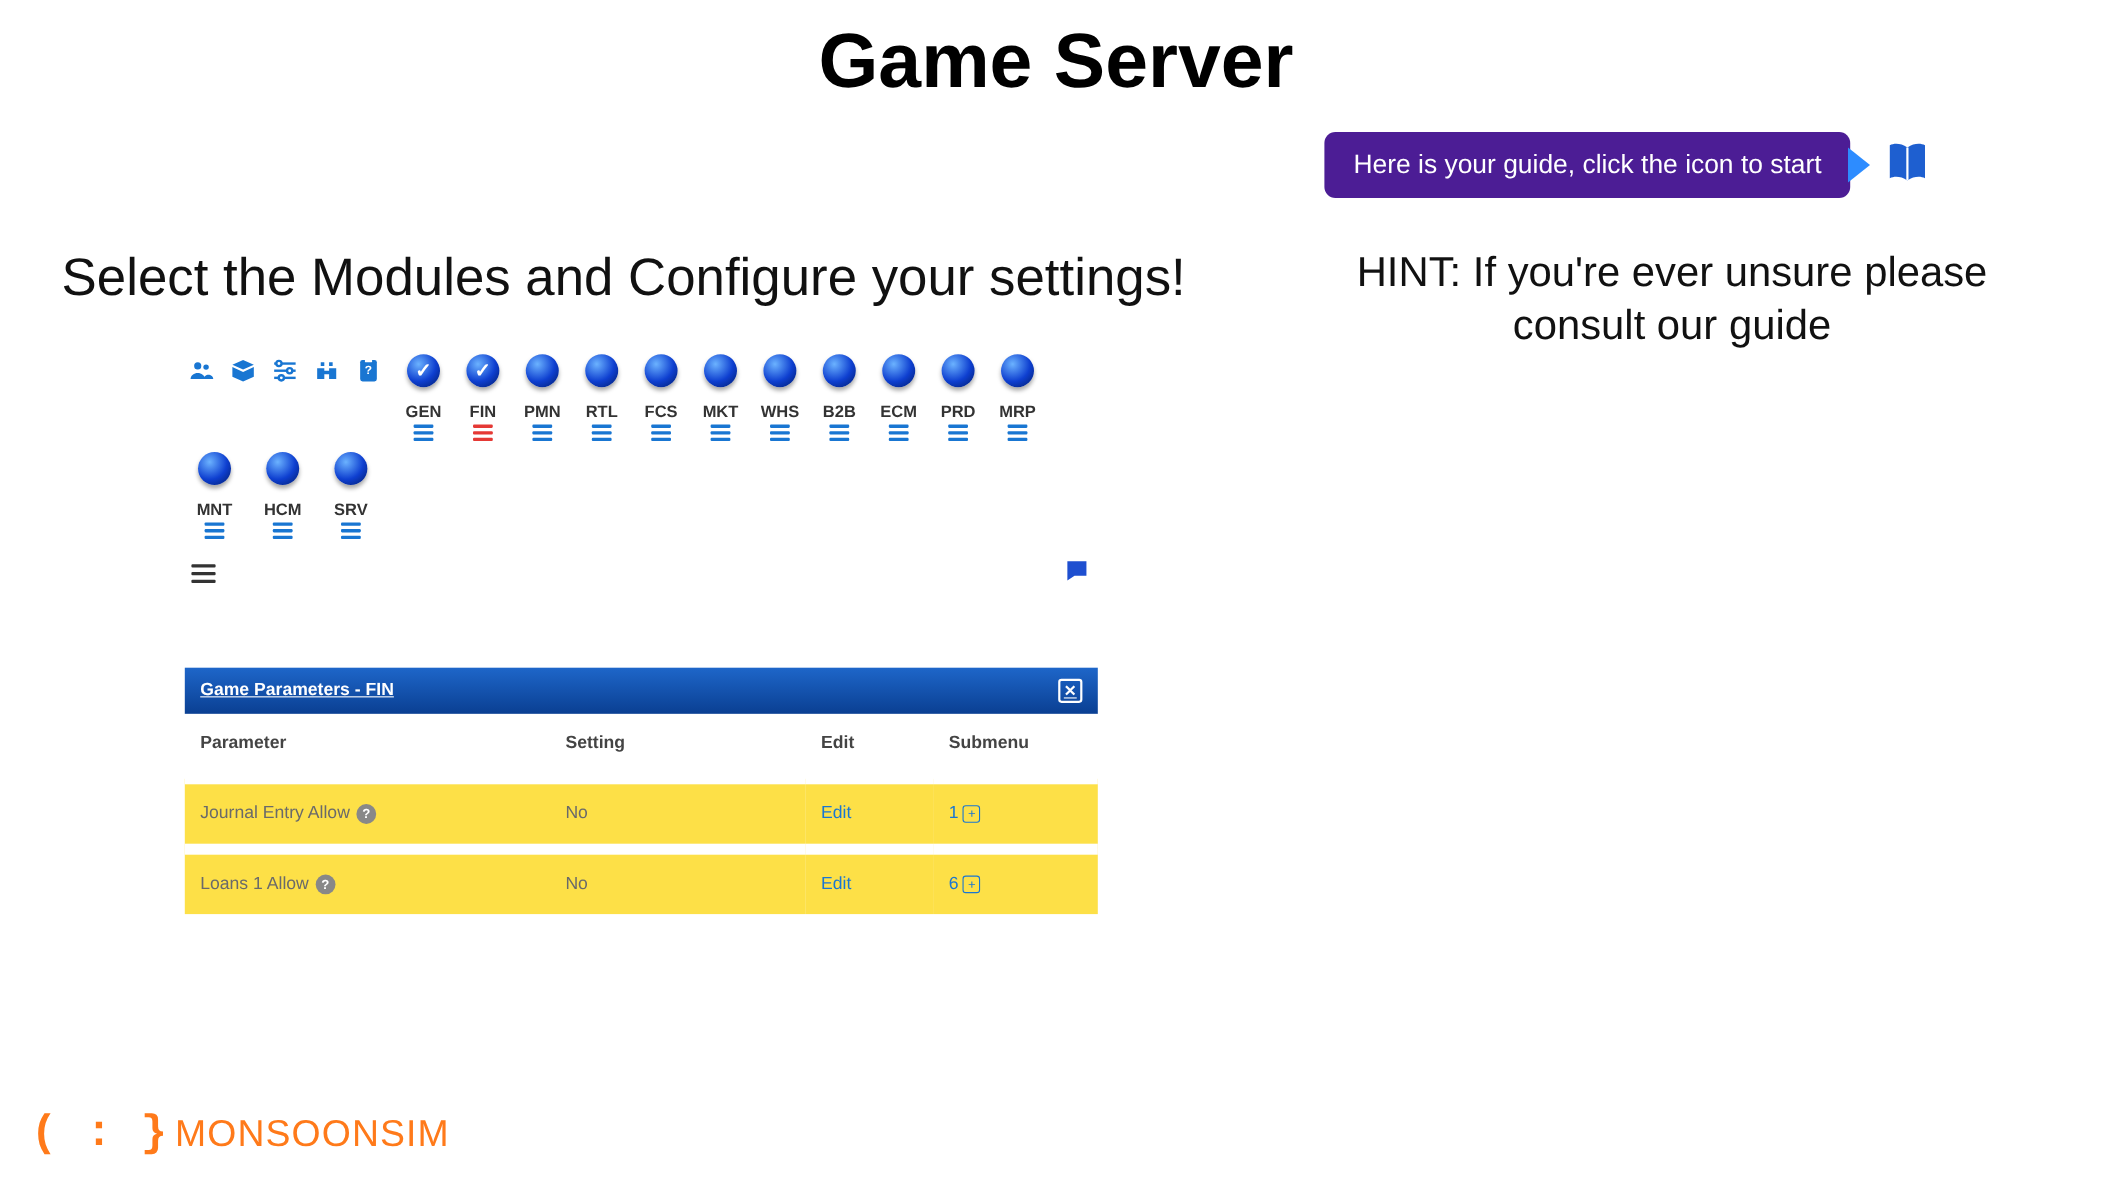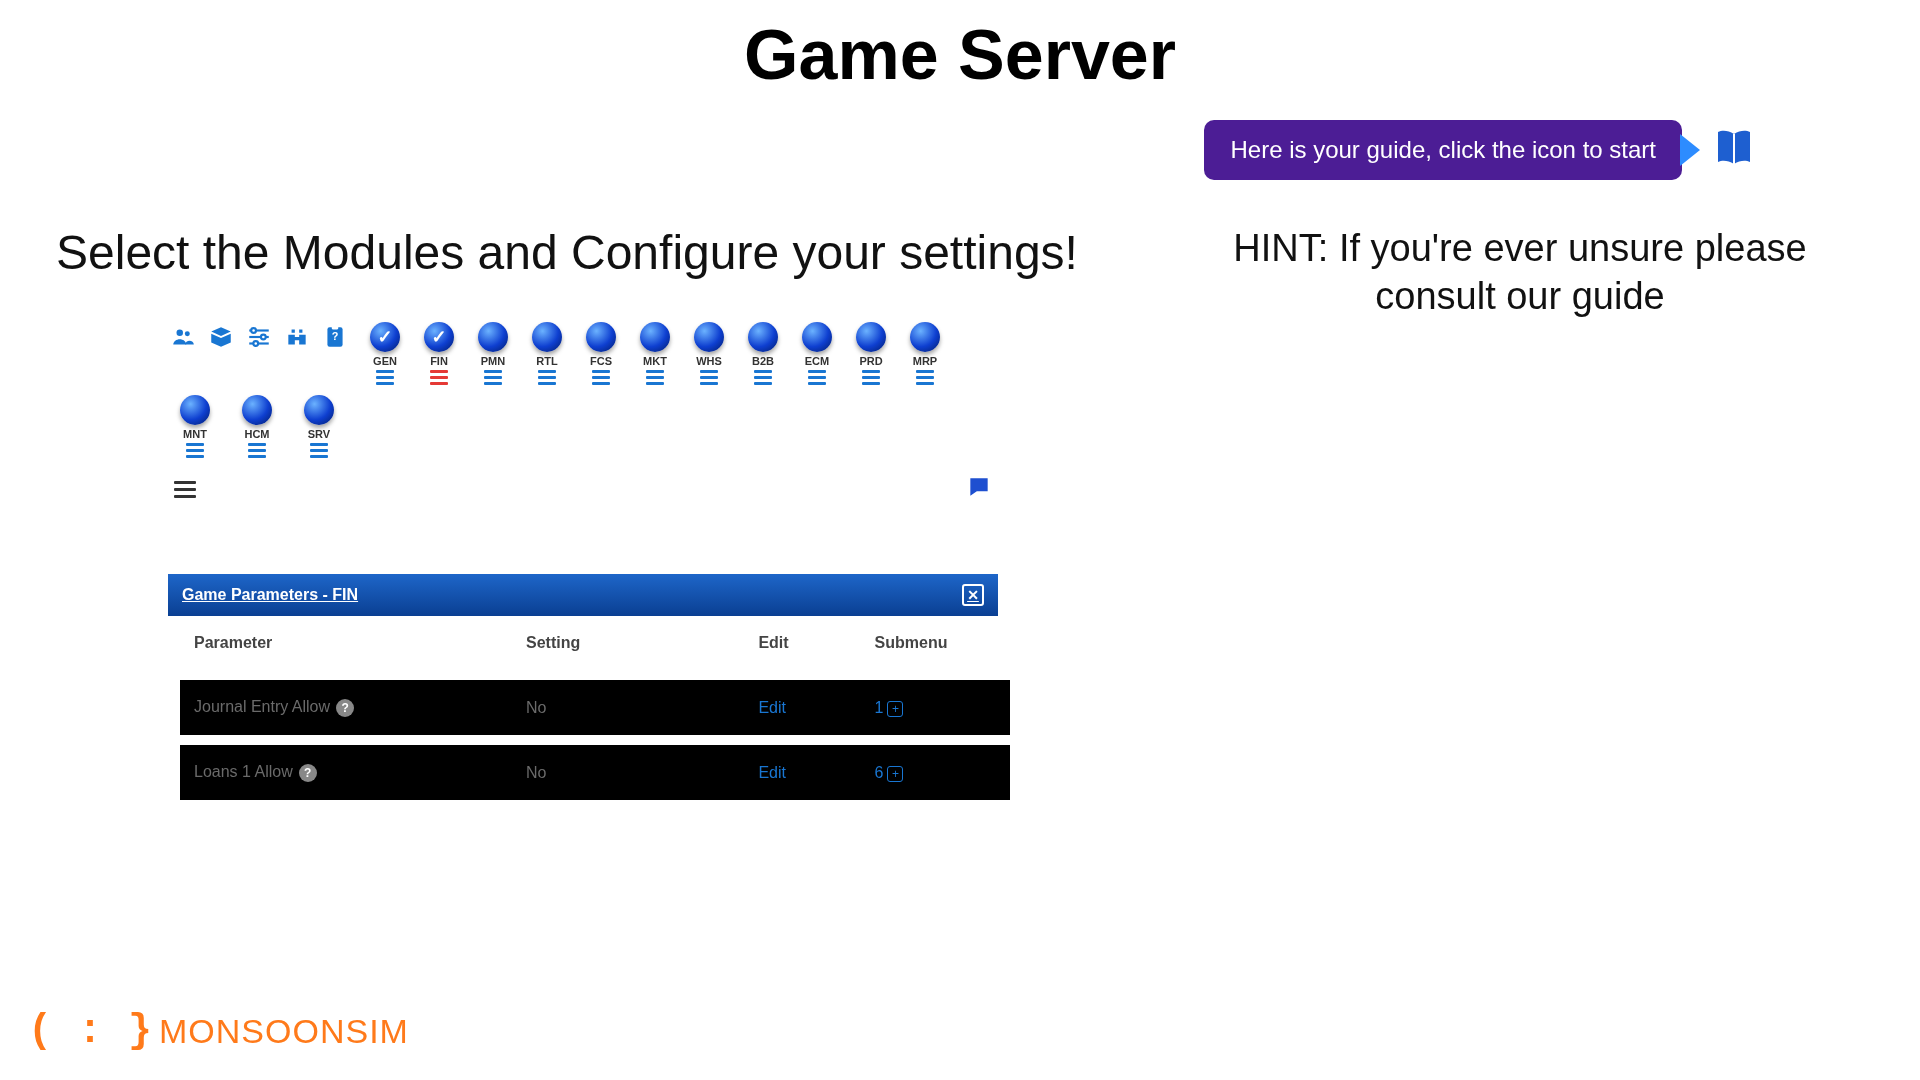--- a/index.html
+++ b/index.html
@@ -100,24 +100,24 @@
     box-shadow: 0 3px 4px rgba(0,0,0,0.35);
     position: relative;
     display:flex; align-items:center; justify-content:center;
   }
   .module .ball .check {
     color:#fff;
     font-size:18px;
     font-weight:bold;
   }
   .module .label {
-    font-size: 11px;
+    font-size: 15px;
     font-weight: bold;
     color: #333;
-    margin-top: 3px;
+    margin-top: 14px;
   }
   .module .bars {
     width: 18px;
     margin-top: 3px;
     display:flex; flex-direction:column; gap:3px;
   }
   .module .bars span {
     display:block; height:3px; background:#1976d2; border-radius:1px;
   }
   .module .bars.red span { background:#e53935; }
@@ -153,35 +153,34 @@
   .param-header .close-btn {
     width:22px; height:22px;
     border:2px solid #fff; border-radius:3px;
     display:flex; align-items:center; justify-content:center;
     font-size:14px; font-weight:bold;
     cursor:pointer;
   }
   table.param-table {
     width:100%;
     border-collapse: collapse;
-    margin-left: 12px;
   }
   table.param-table th {
     text-align:left;
     font-size:16px;
     color:#444;
     padding:18px 14px;
     background:#fff;
     font-weight:bold;
   }
   table.param-table td {
     font-size:16px;
     color:#6a6a6a;
     padding:18px 14px;
-    background:#000000;
+    background:#fde047;
     border-top:10px solid #fff;
   }
   table.param-table td .qmark {
     display:inline-flex;
     width:18px; height:18px; border-radius:50%;
     background:#888; color:#fff; font-size:12px; font-weight:bold;
     align-items:center; justify-content:center; margin-left:6px;
   }
   table.param-table td.link, table.param-table td .link {
     color:#1976d2;

